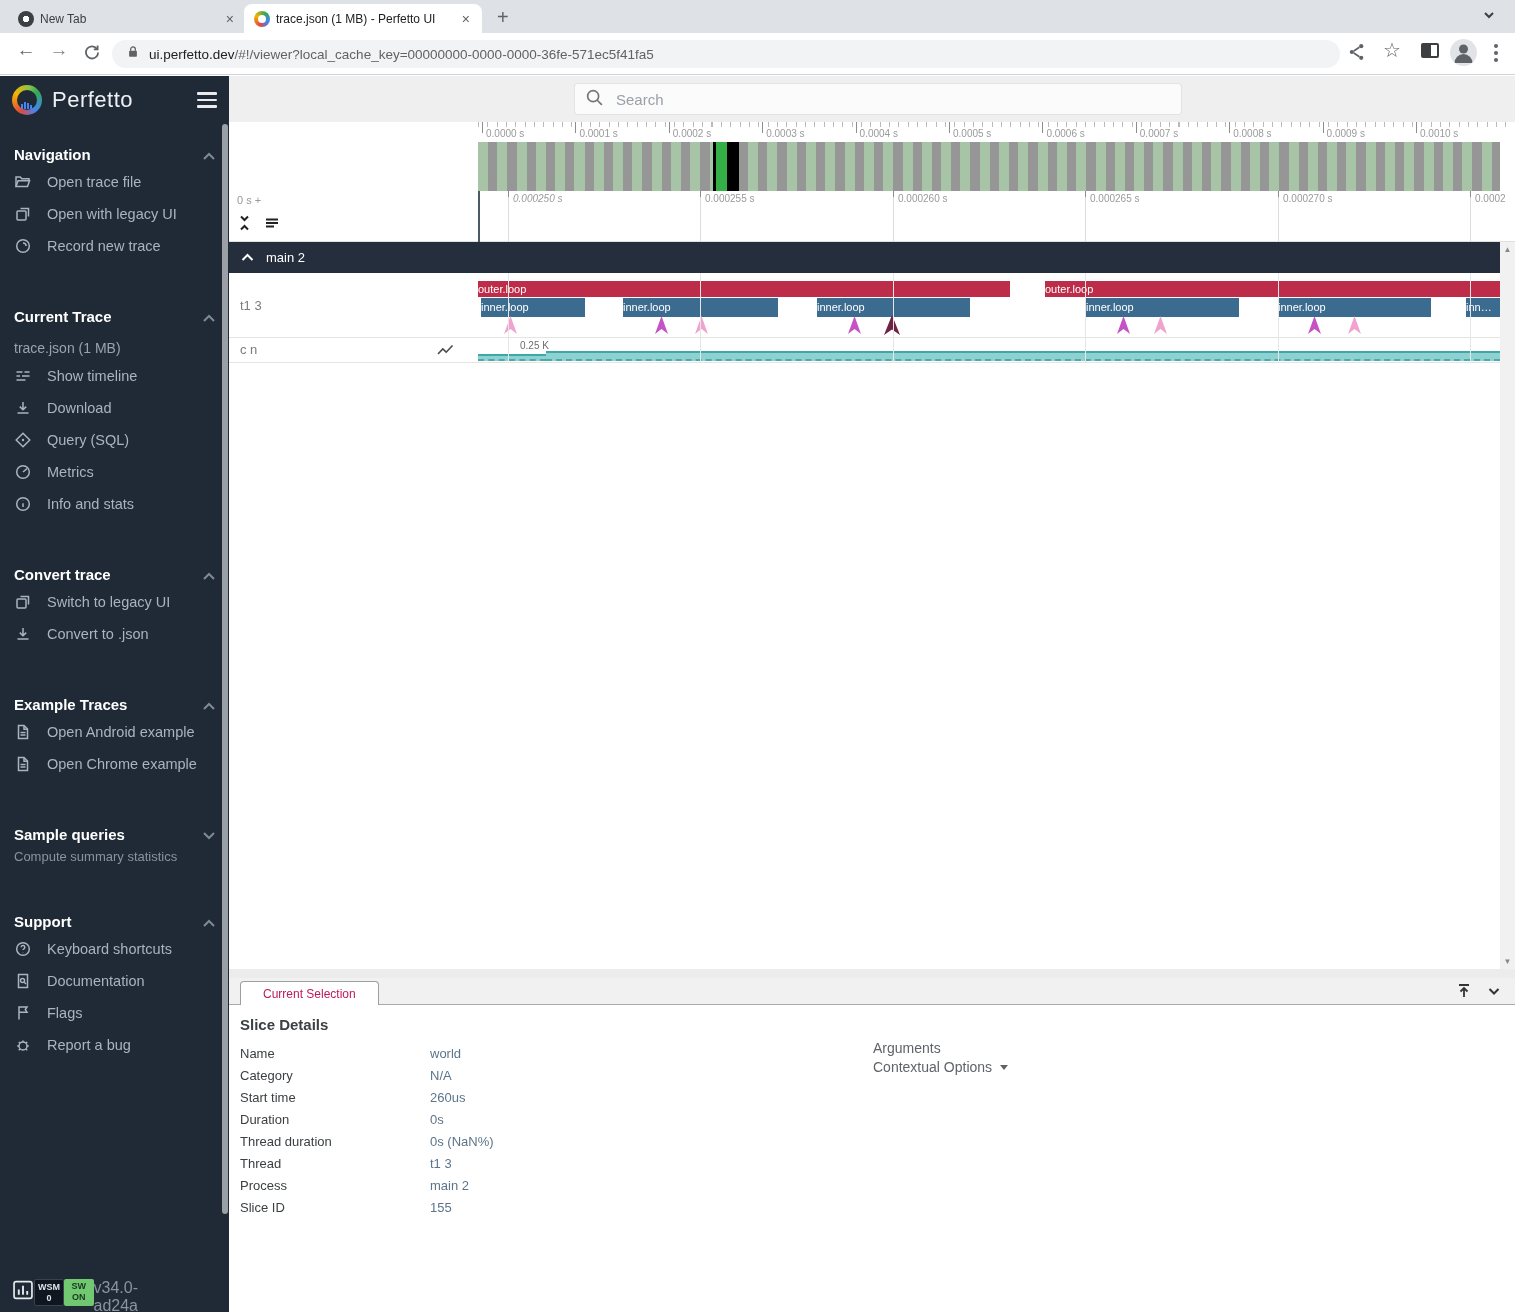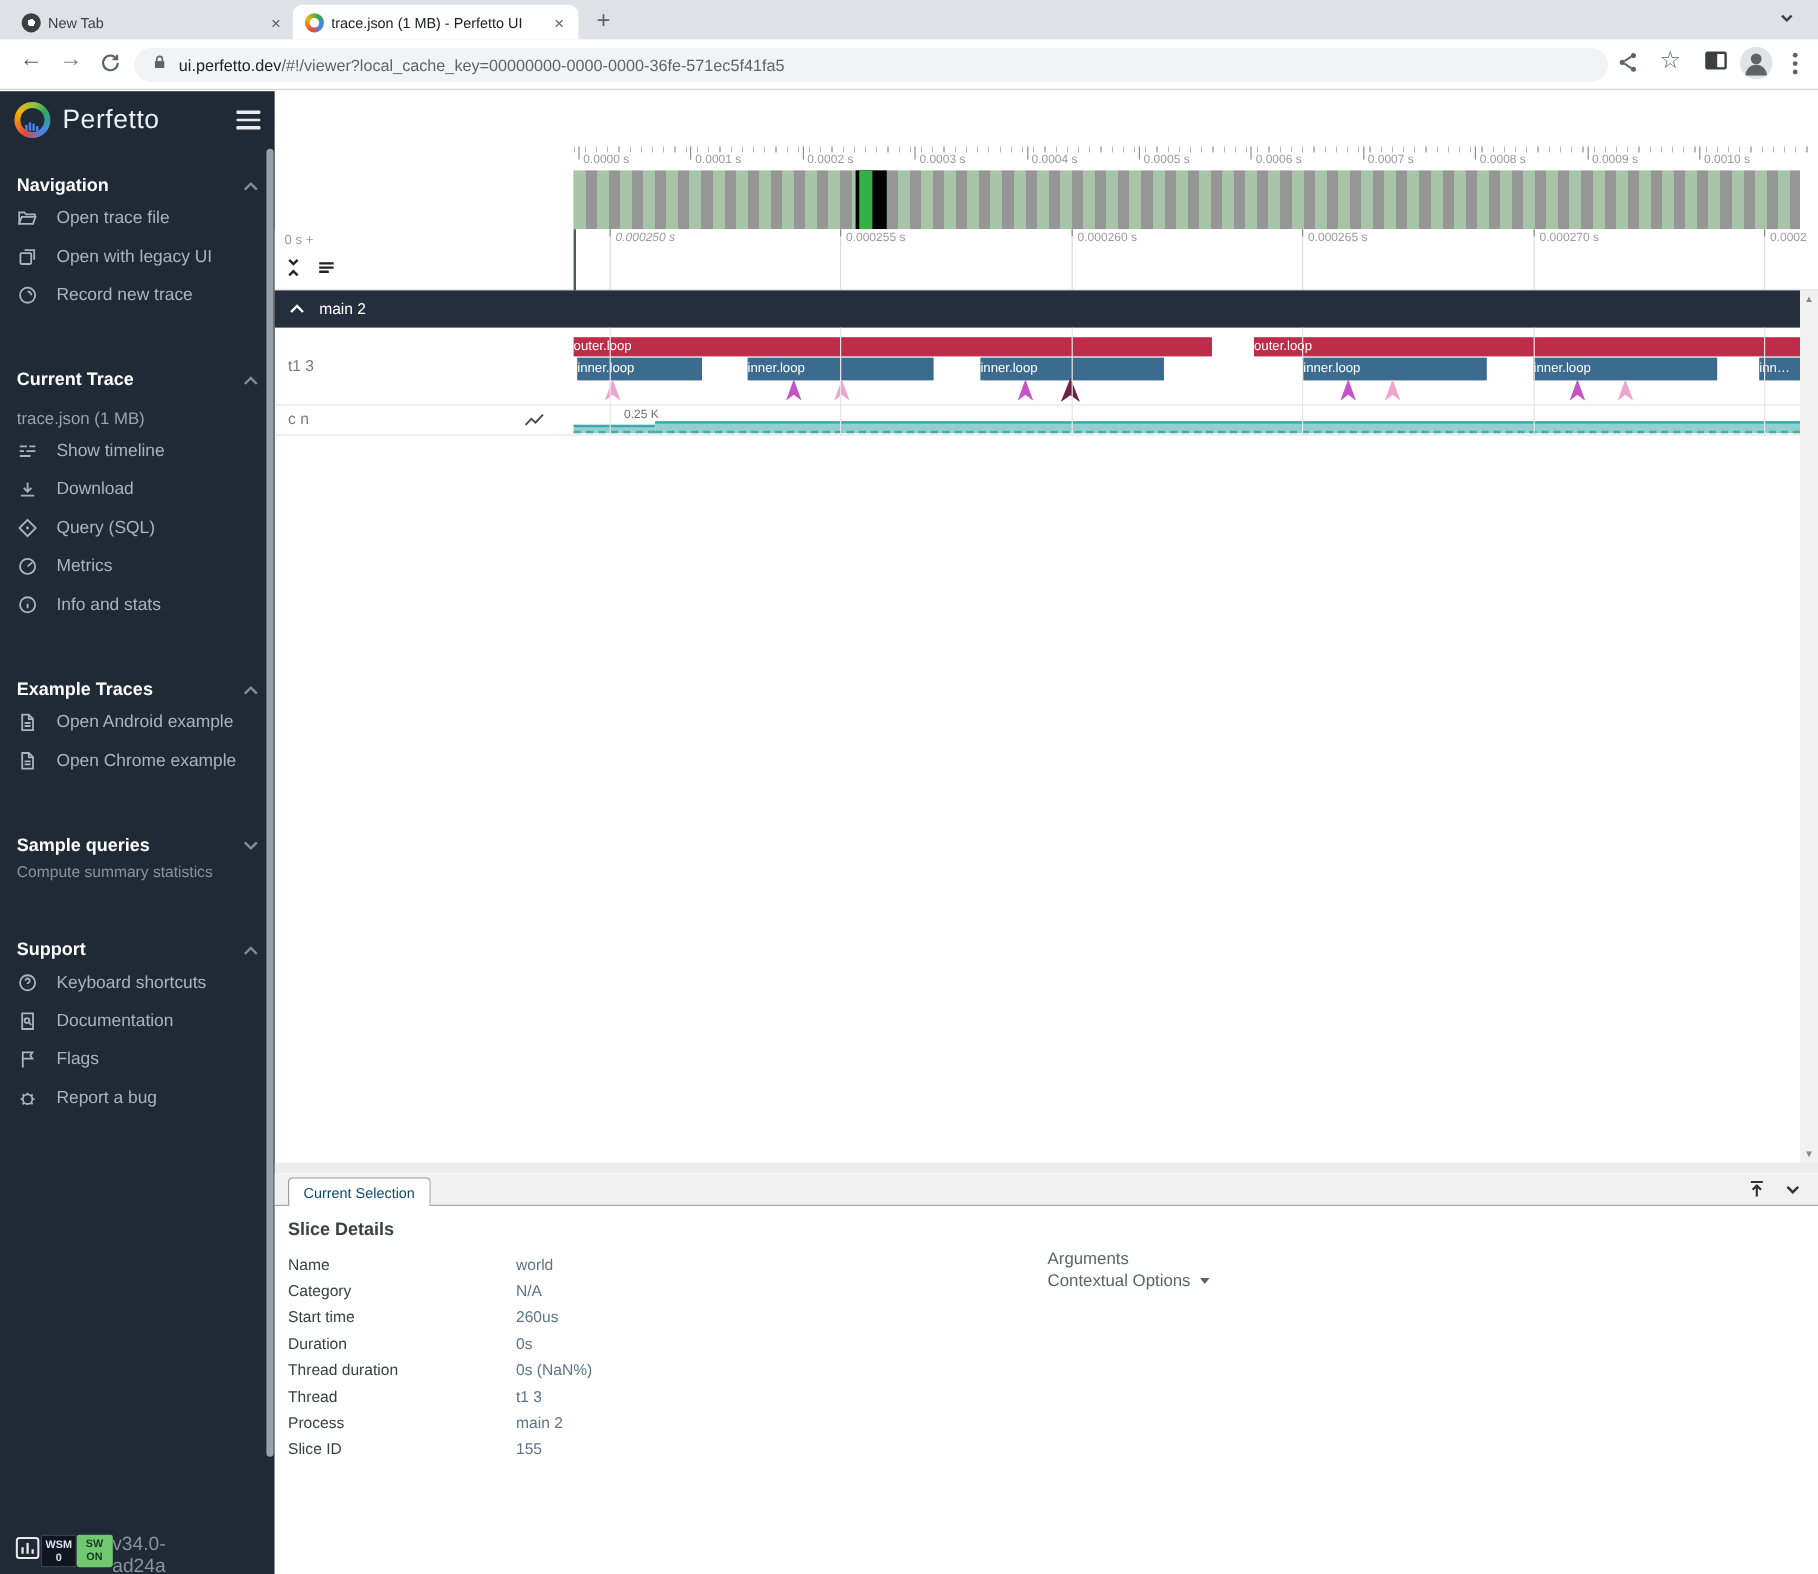--- a/index.html
+++ b/index.html
@@ -126,21 +126,21 @@
   #vscroll .up { position:absolute; top:3px; left:0; right:0; }
   #vscroll .down { position:absolute; bottom:3px; left:0; right:0; }
 
   #hdivider { position:absolute; left:0; top:893px; width:1286px; height:9px; background:#ececec; }
 
   
   #bottom-panel { position:absolute; left:0; top:902px; width:1286px; height:334px; background:#fff; }
   #bp-tabstrip { position:relative; height:27px; background:#f1f1f1; border-bottom:1px solid #a9a9a9; }
   #bp-tab { position:absolute; left:11px; top:3px; height:24px; background:#fff;
        border:1px solid #9e9e9e; border-bottom:none; border-radius:4px 4px 0 0;
-       font-size:12px; color:#0c4a6e; padding:5px 12px 0; }
+       font-size:12px; color:#be185d; padding:5px 22px 0; }
   #bp-icons { position:absolute; right:12px; top:4px; display:flex; gap:12px; }
   #bp-title { position:absolute; left:11px; top:38px; font-size:15px; font-weight:bold; color:#3c4043; }
   #bp-table { position:absolute; left:11px; top:64px; border-collapse:collapse; }
   #bp-table td { font-size:13px; height:22px; vertical-align:middle; }
   #bp-table td.k { width:190px; color:#3c4043; }
   #bp-table td.v { color:#5c7589; }
   #bp-args { position:absolute; left:644px; top:62px; }
   #bp-args .h { font-size:14px; color:#5f6368; }
   #bp-args .c { font-size:14px; color:#5f6368; margin-top:3px; display:flex; align-items:center; gap:8px; }
   .caret-down { width:0; height:0; border-left:4px solid transparent; border-right:4px solid transparent;
@@ -300,20 +300,41 @@
           <div class="sb-item">
             <svg width="18" height="18" viewBox="0 0 18 18">
               <circle cx="9" cy="9" r="6.3" fill="none" stroke="#a9b4bf" stroke-width="1.5"></circle>
               <path d="M9 8.2 v3.7 M9 5.7 v.3" fill="none" stroke="#a9b4bf" stroke-width="1.5"></path>
             </svg>
             <span>Info and stats</span>
           </div>
         </div>
         <div class="sb-section">
           <div class="sb-header">
+            <span>Convert trace</span>
+            <span><svg width="12" height="8" viewBox="0 0 12 8">
+                <path d="M1 7 L6 2 L11 7" fill="none" stroke="#7f8a96" stroke-width="2"></path>
+              </svg></span>
+          </div>
+          <div class="sb-item">
+            <svg width="18" height="18" viewBox="0 0 18 18">
+              <rect x="3" y="6" width="9" height="9" rx="1" fill="none" stroke="#a9b4bf" stroke-width="1.5"></rect>
+              <path d="M6.5 3.5 h8 v8" fill="none" stroke="#a9b4bf" stroke-width="1.5"></path>
+            </svg>
+            <span>Switch to legacy UI</span>
+          </div>
+          <div class="sb-item">
+            <svg width="18" height="18" viewBox="0 0 18 18">
+              <path d="M9 3 v7.5 M5.8 7.6 L9 10.8 L12.2 7.6 M3.5 14 h11" fill="none" stroke="#a9b4bf" stroke-width="1.5"></path>
+            </svg>
+            <span>Convert to .json</span>
+          </div>
+        </div>
+        <div class="sb-section">
+          <div class="sb-header">
             <span>Example Traces</span>
             <span><svg width="12" height="8" viewBox="0 0 12 8">
                 <path d="M1 7 L6 2 L11 7" fill="none" stroke="#7f8a96" stroke-width="2"></path>
               </svg></span>
           </div>
           <div class="sb-item">
             <svg width="18" height="18" viewBox="0 0 18 18">
               <path d="M4.5 2.5 h5.5 l3.5 3.5 v9.5 h-9 z" fill="none" stroke="#a9b4bf" stroke-width="1.5"></path>
               <path d="M10 2.8 v3.4 h3.3 M6.5 9.5 h5 M6.5 12 h5" fill="none" stroke="#a9b4bf" stroke-width="1.5"></path>
             </svg>
@@ -387,20 +408,31 @@
       </div>
       <div class="badge sw">
         <div>SW</div>
           <div>ON</div>
       </div>
       <div id="version">v34.0-ad24a</div>
     </div>
   </div>
 
   <div id="main">
+    <div id="topbar">
+      <div id="searchbox">
+        <span>
+          <svg width="19" height="19" viewBox="0 0 18 18">
+              <circle cx="7.7" cy="7.7" r="5.2" fill="none" stroke="#757575" stroke-width="1.6"></circle>
+              <path d="M11.6 11.6 L16 16" stroke="#757575" stroke-width="1.6"></path>
+            </svg>
+        </span>
+        <input placeholder="Search" style="">
+      </div>
+    </div>
 
     <div id="ov-ruler">
         <div class="ov-tick" style="left: 4px;"></div>
         <div class="ov-lbl" style="left: 8px;">0.0000 s</div>
         <div class="ov-tick" style="left: 97.4px;"></div>
         <div class="ov-lbl" style="left: 101.4px;">0.0001 s</div>
         <div class="ov-tick" style="left: 190.8px;"></div>
         <div class="ov-lbl" style="left: 194.8px;">0.0002 s</div>
         <div class="ov-tick" style="left: 284.2px;"></div>
         <div class="ov-lbl" style="left: 288.2px;">0.0003 s</div>

